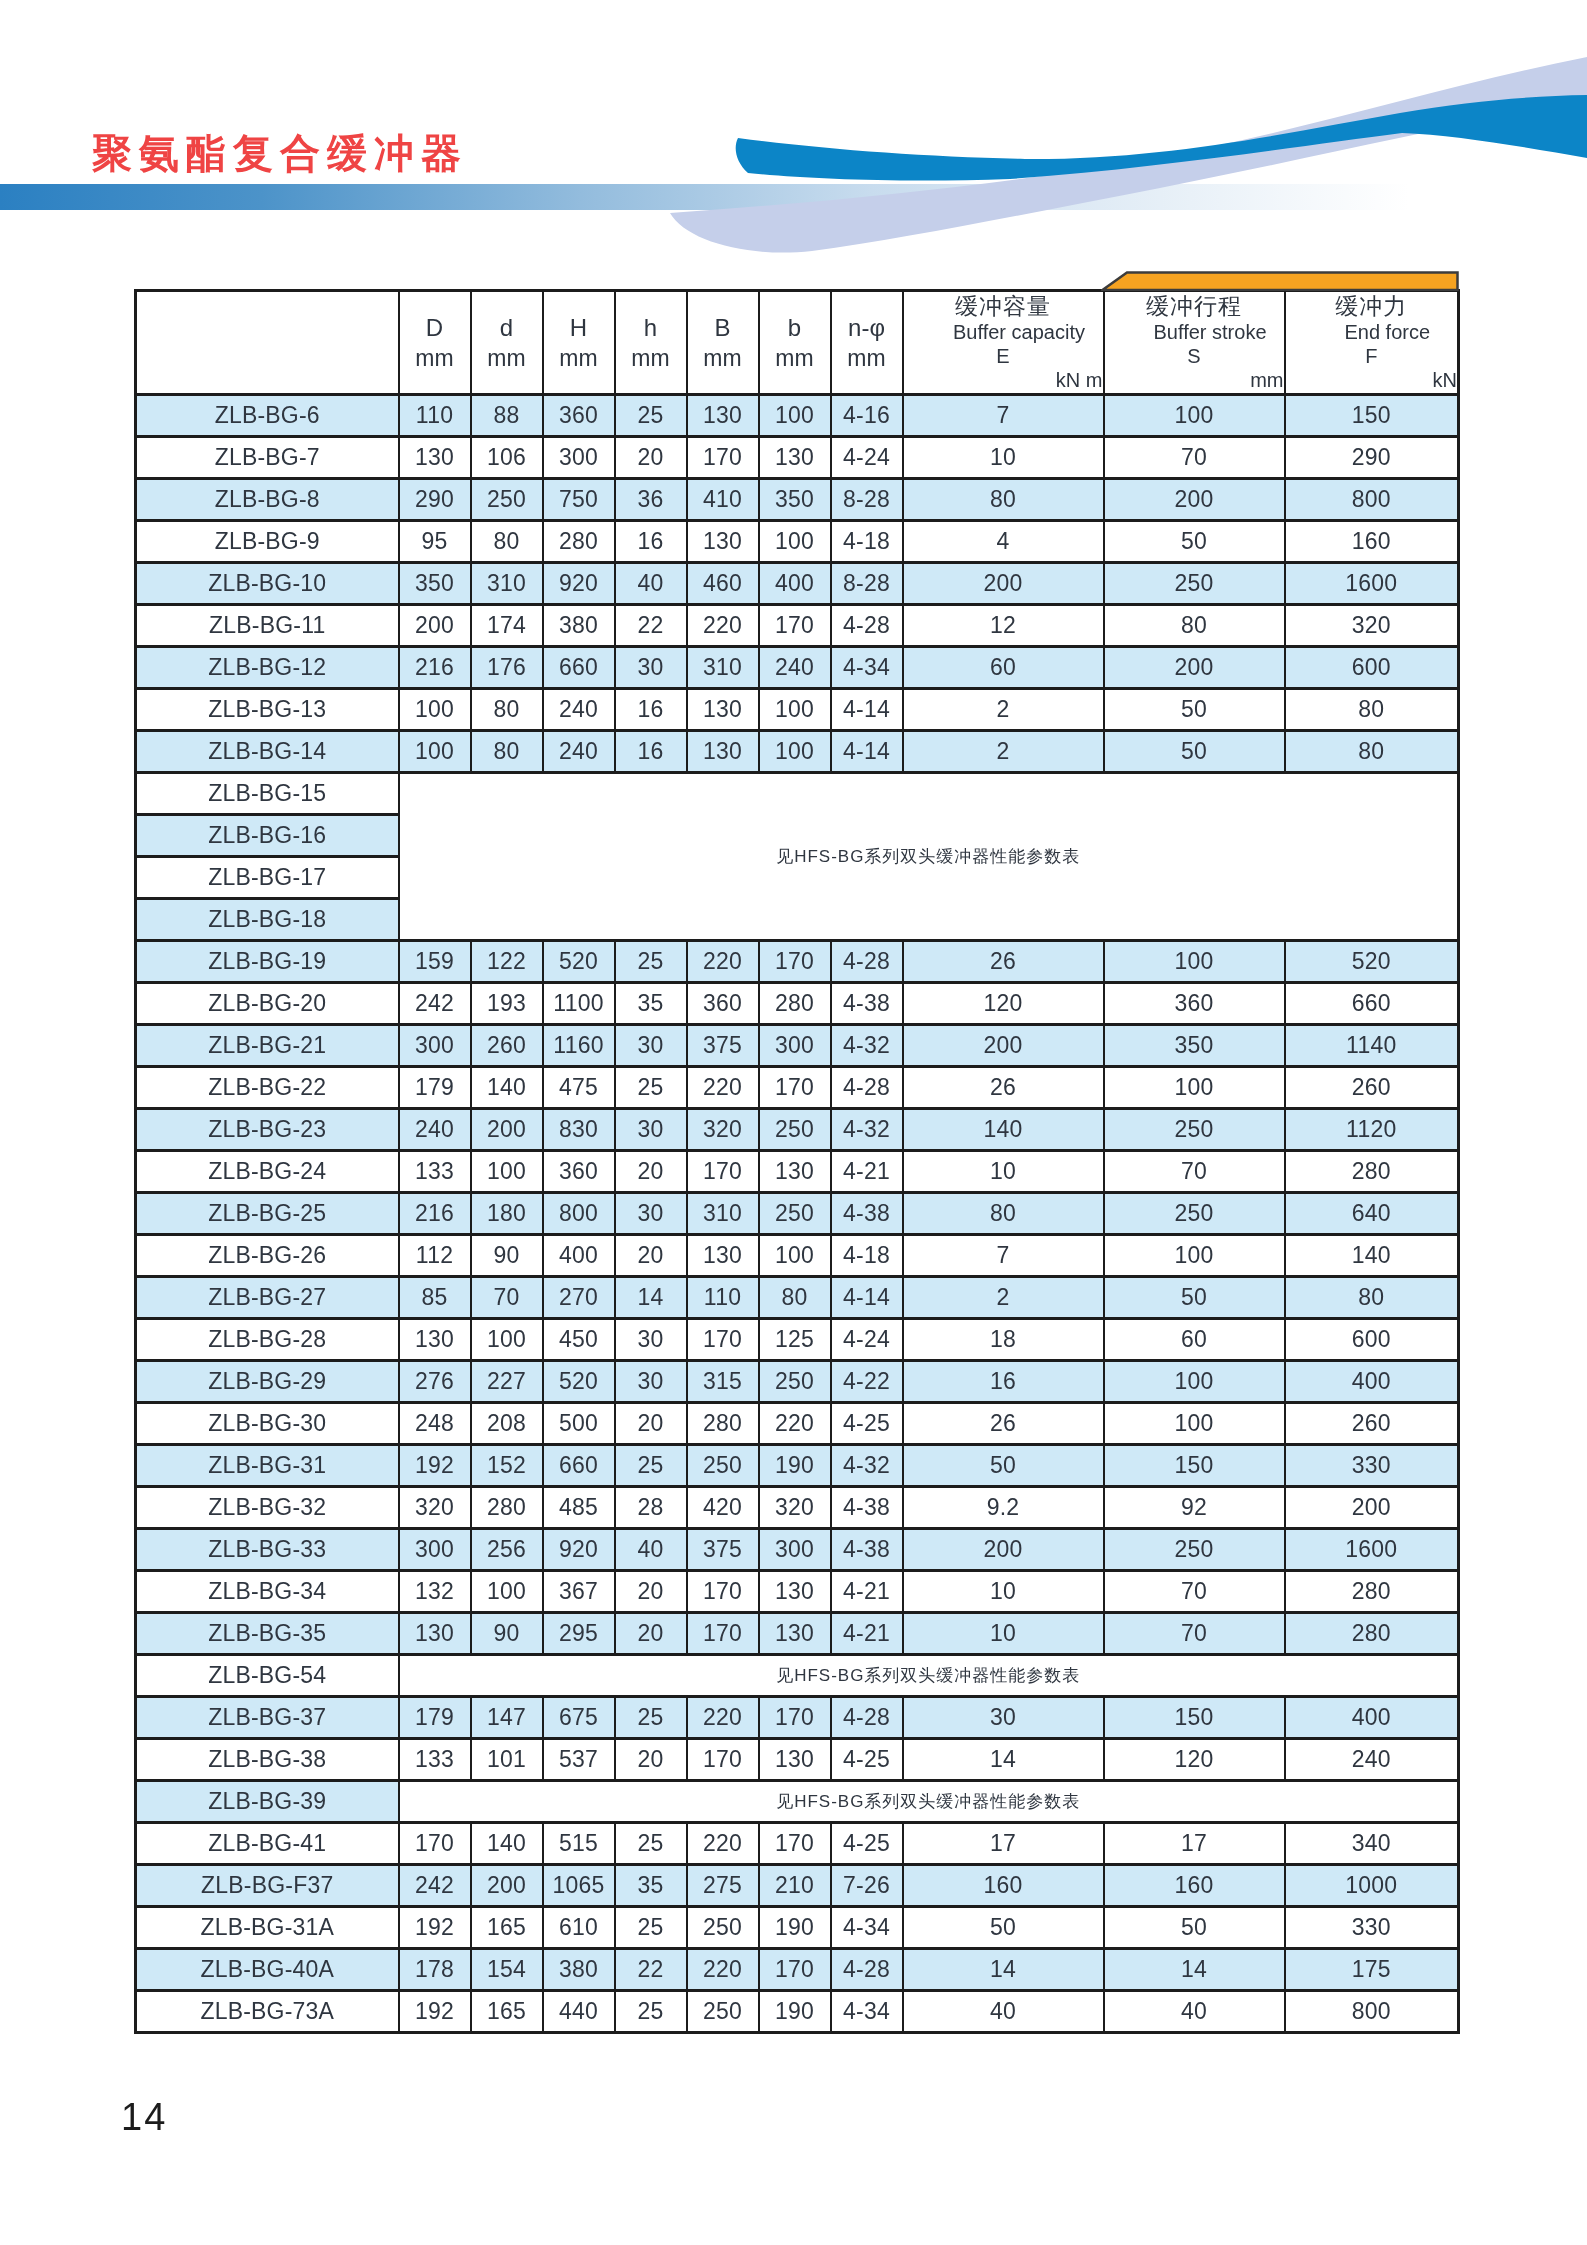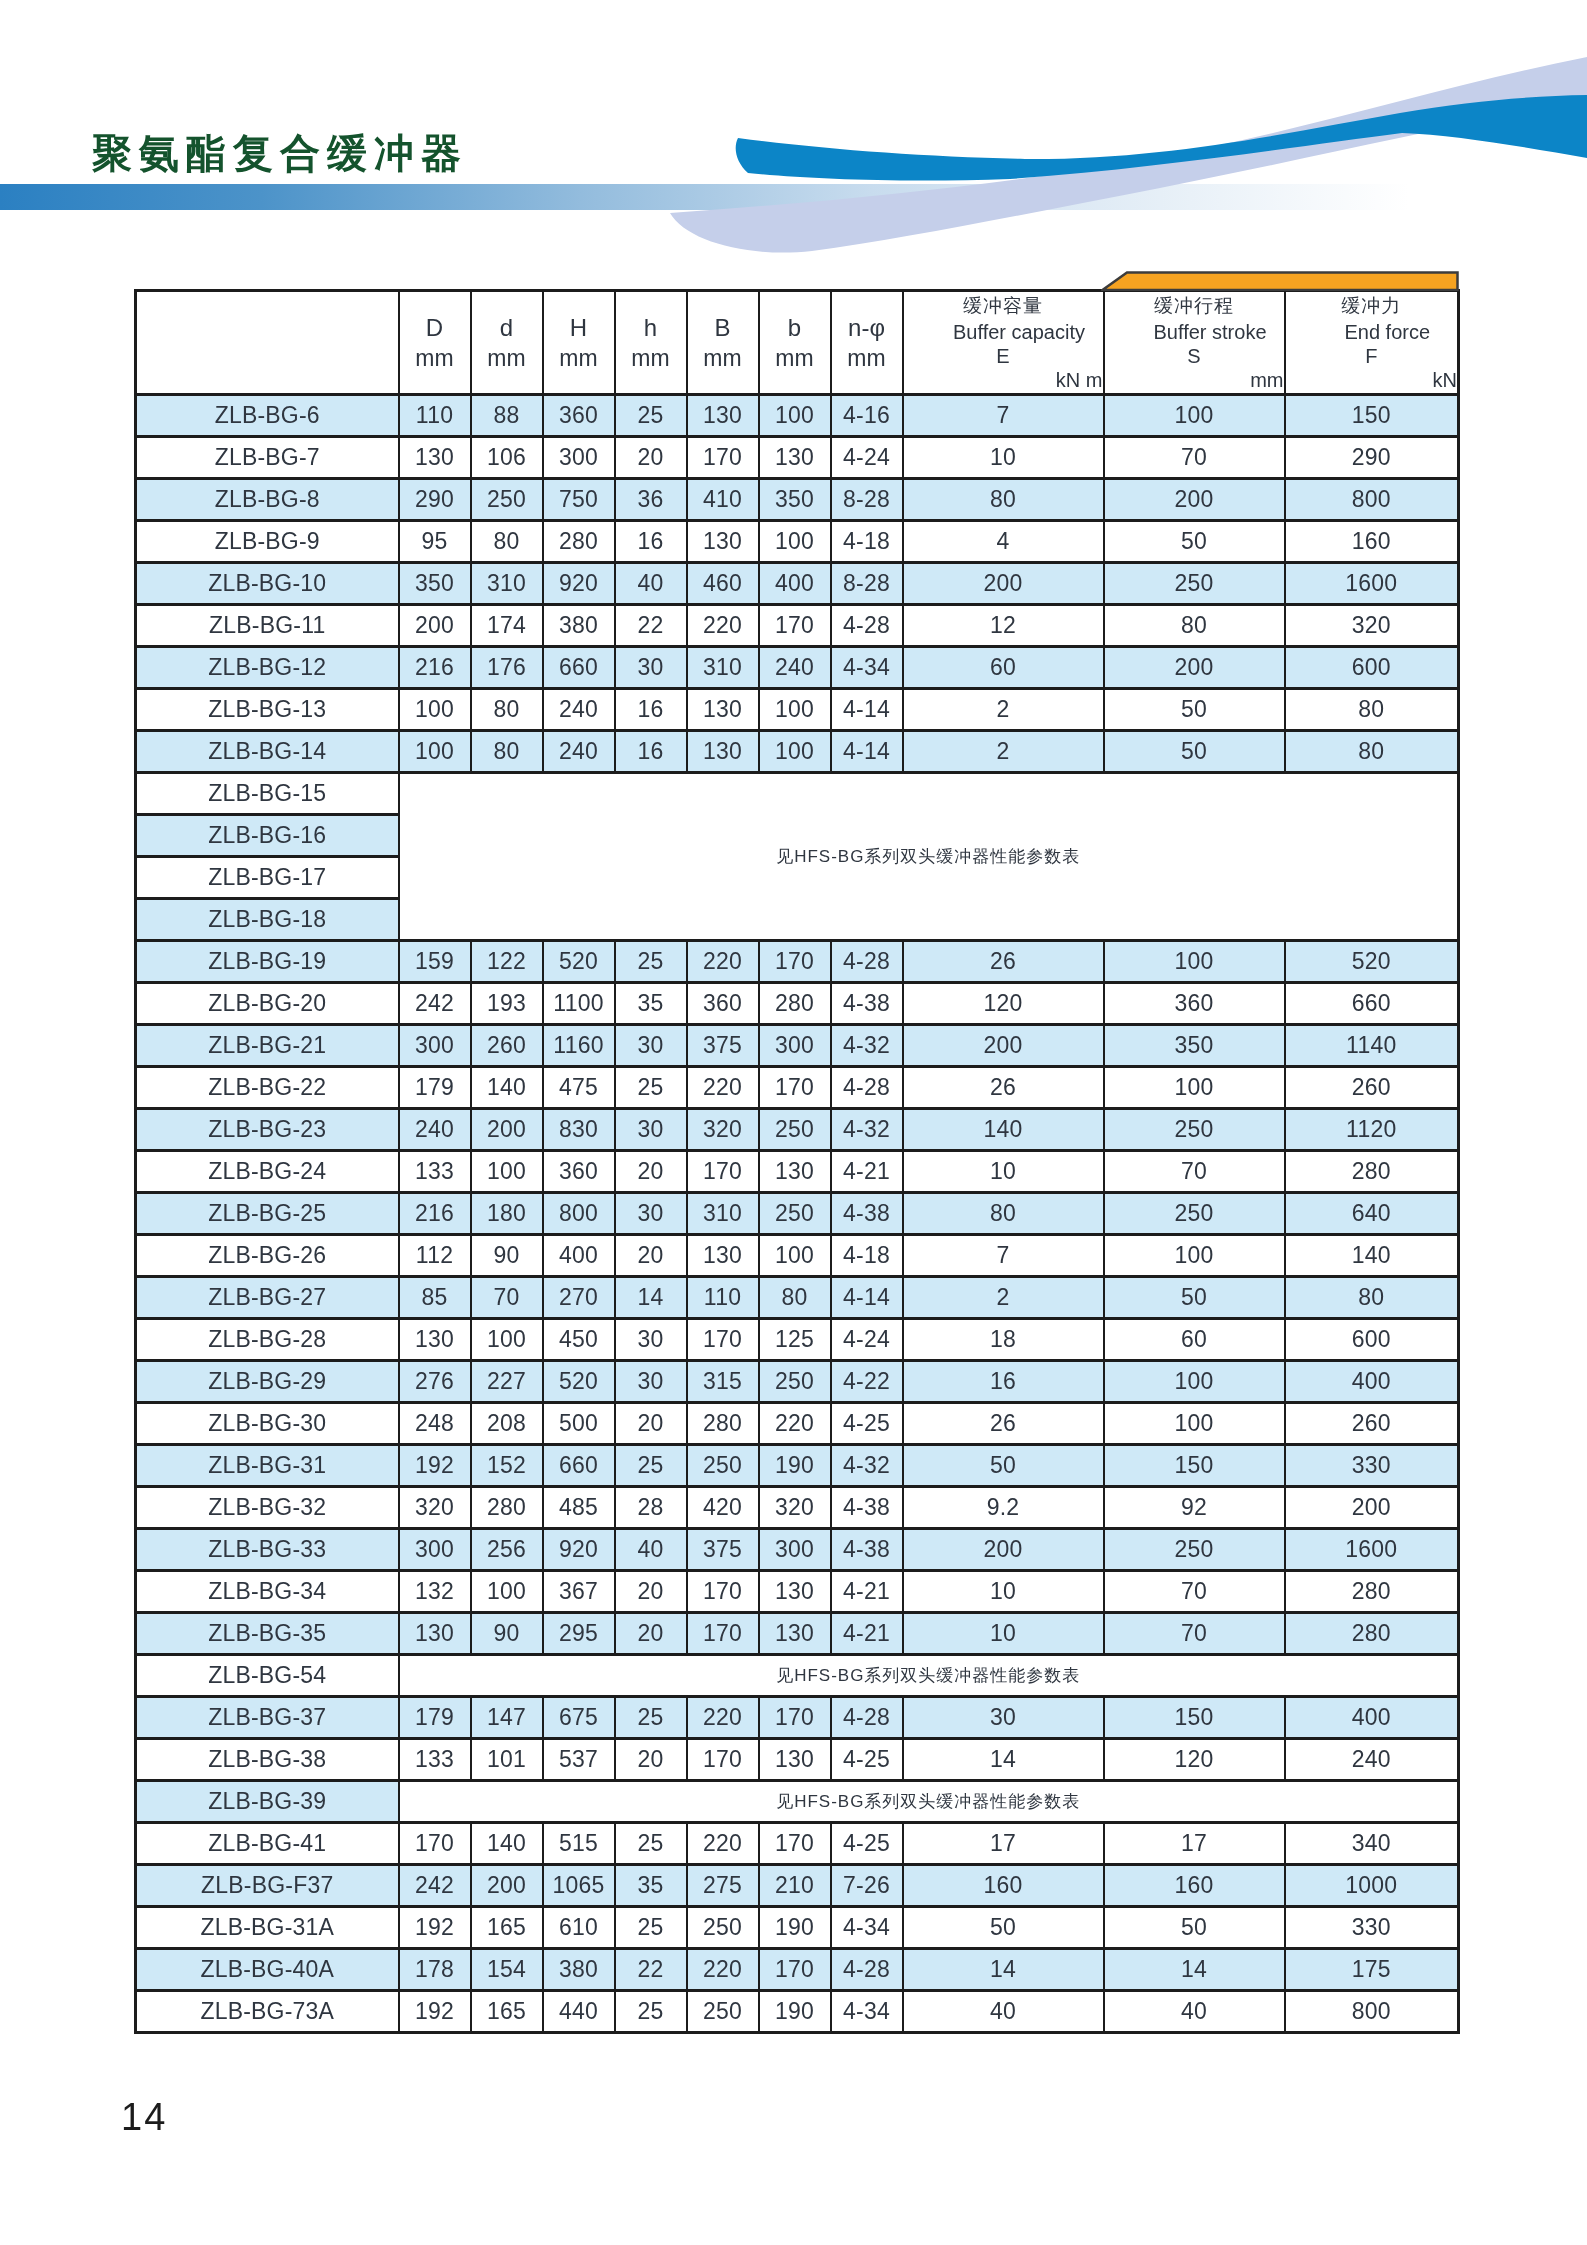--- a/index.html
+++ b/index.html
@@ -15,21 +15,21 @@
   .header-art{
     position:absolute;left:0;top:0;width:1587px;height:270px;
     display:block;
   }
   .page-title{
     position:absolute;left:92px;top:126px;
     font-family:"Liberation Serif", serif;
     font-weight:bold;
     font-size:40px;
     letter-spacing:7px;
-    color:#14532d;
+    color:#ef4444;
     white-space:nowrap;
     z-index:3;
   }
   .orange-tab{
     position:absolute;left:1101px;top:271px;
     z-index:2;display:block;
   }
   
   table.spec{
     position:absolute;left:134px;top:289px;
@@ -49,21 +49,21 @@
     padding:0;
     overflow:hidden;
     color:#2f3640;
   }
   table.spec{border:3px solid #1c1c1c;}
   thead tr{height:104px;}
   tbody tr{height:42px;}
   th{font-weight:normal;}
   .unit-head .sym{font-size:24px;line-height:30px;}
   .unit-head .unit{font-size:23px;line-height:30px;}
-  .wide-head .cn{font-size:19px;line-height:28px;letter-spacing:1px;}
+  .wide-head .cn{font-size:23px;line-height:28px;letter-spacing:1px;}
   .wide-head .en{font-size:20px;line-height:24px;margin-left:32px;}
   .wide-head .sym{font-size:20px;line-height:24px;}
   .wide-head .unit{font-size:20px;line-height:25px;text-align:right;}
   td.model, td.val{font-size:23px;letter-spacing:0.2px;}
   td.note{font-size:17px;background:#ffffff;letter-spacing:1px;}
   td.blue{background:var(--row-blue,#cfe9f7);}
   td.white{background:#ffffff;}
   
   .page-number{
     position:absolute;left:121px;top:2096px;

